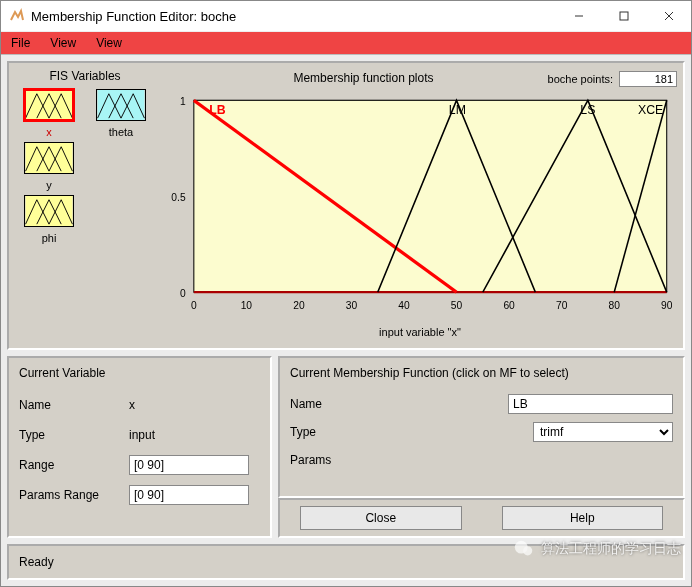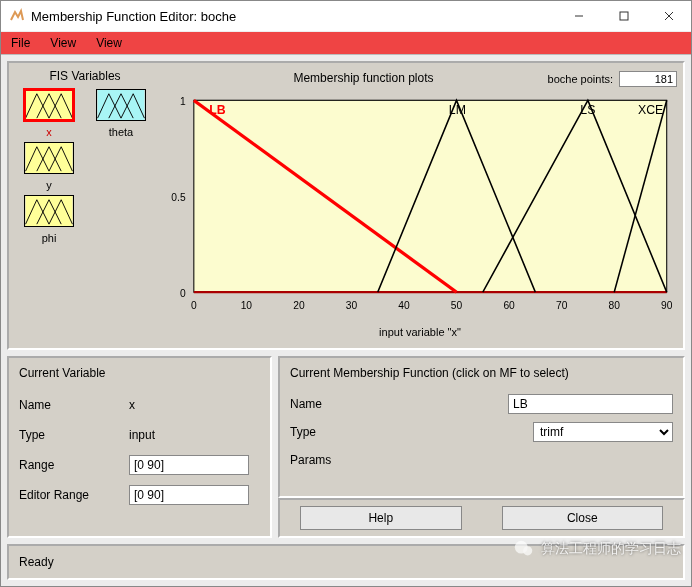--- a/index.html
+++ b/index.html
@@ -389,21 +389,21 @@
         </div>
         <div class="row">
           <span class="lbl">Type</span>
           <span class="val">input</span>
         </div>
         <div class="row">
           <span class="lbl">Range</span>
           <input type="text" value="[0 90]" style="">
         </div>
         <div class="row">
-          <span class="lbl">Editor Range</span>
+          <span class="lbl">Params Range</span>
           <input type="text" value="[0 90]" style="">
         </div>
       </div>
 
       <div class="mf-stack">
         <div class="panel mf-panel">
           <h4>Current Membership Function (click on MF to select)</h4>
           <div class="mf-row">
             <span class="lbl">Name</span>
             <input type="text" value="LB" style="">
@@ -412,22 +412,22 @@
             <span class="lbl">Type</span>
             <select>
               <option>trimf</option>
             </select>
           </div>
           <div class="mf-row">
             <span class="lbl">Params</span>
           </div>
         </div>
         <div class="panel button-panel">
+          <button>Close</button>
           <button>Help</button>
-          <button>Close</button>
         </div>
       </div>
     </div>
 
     <div class="status">
       <span>Ready</span>
     </div>
 
   </div>
 

